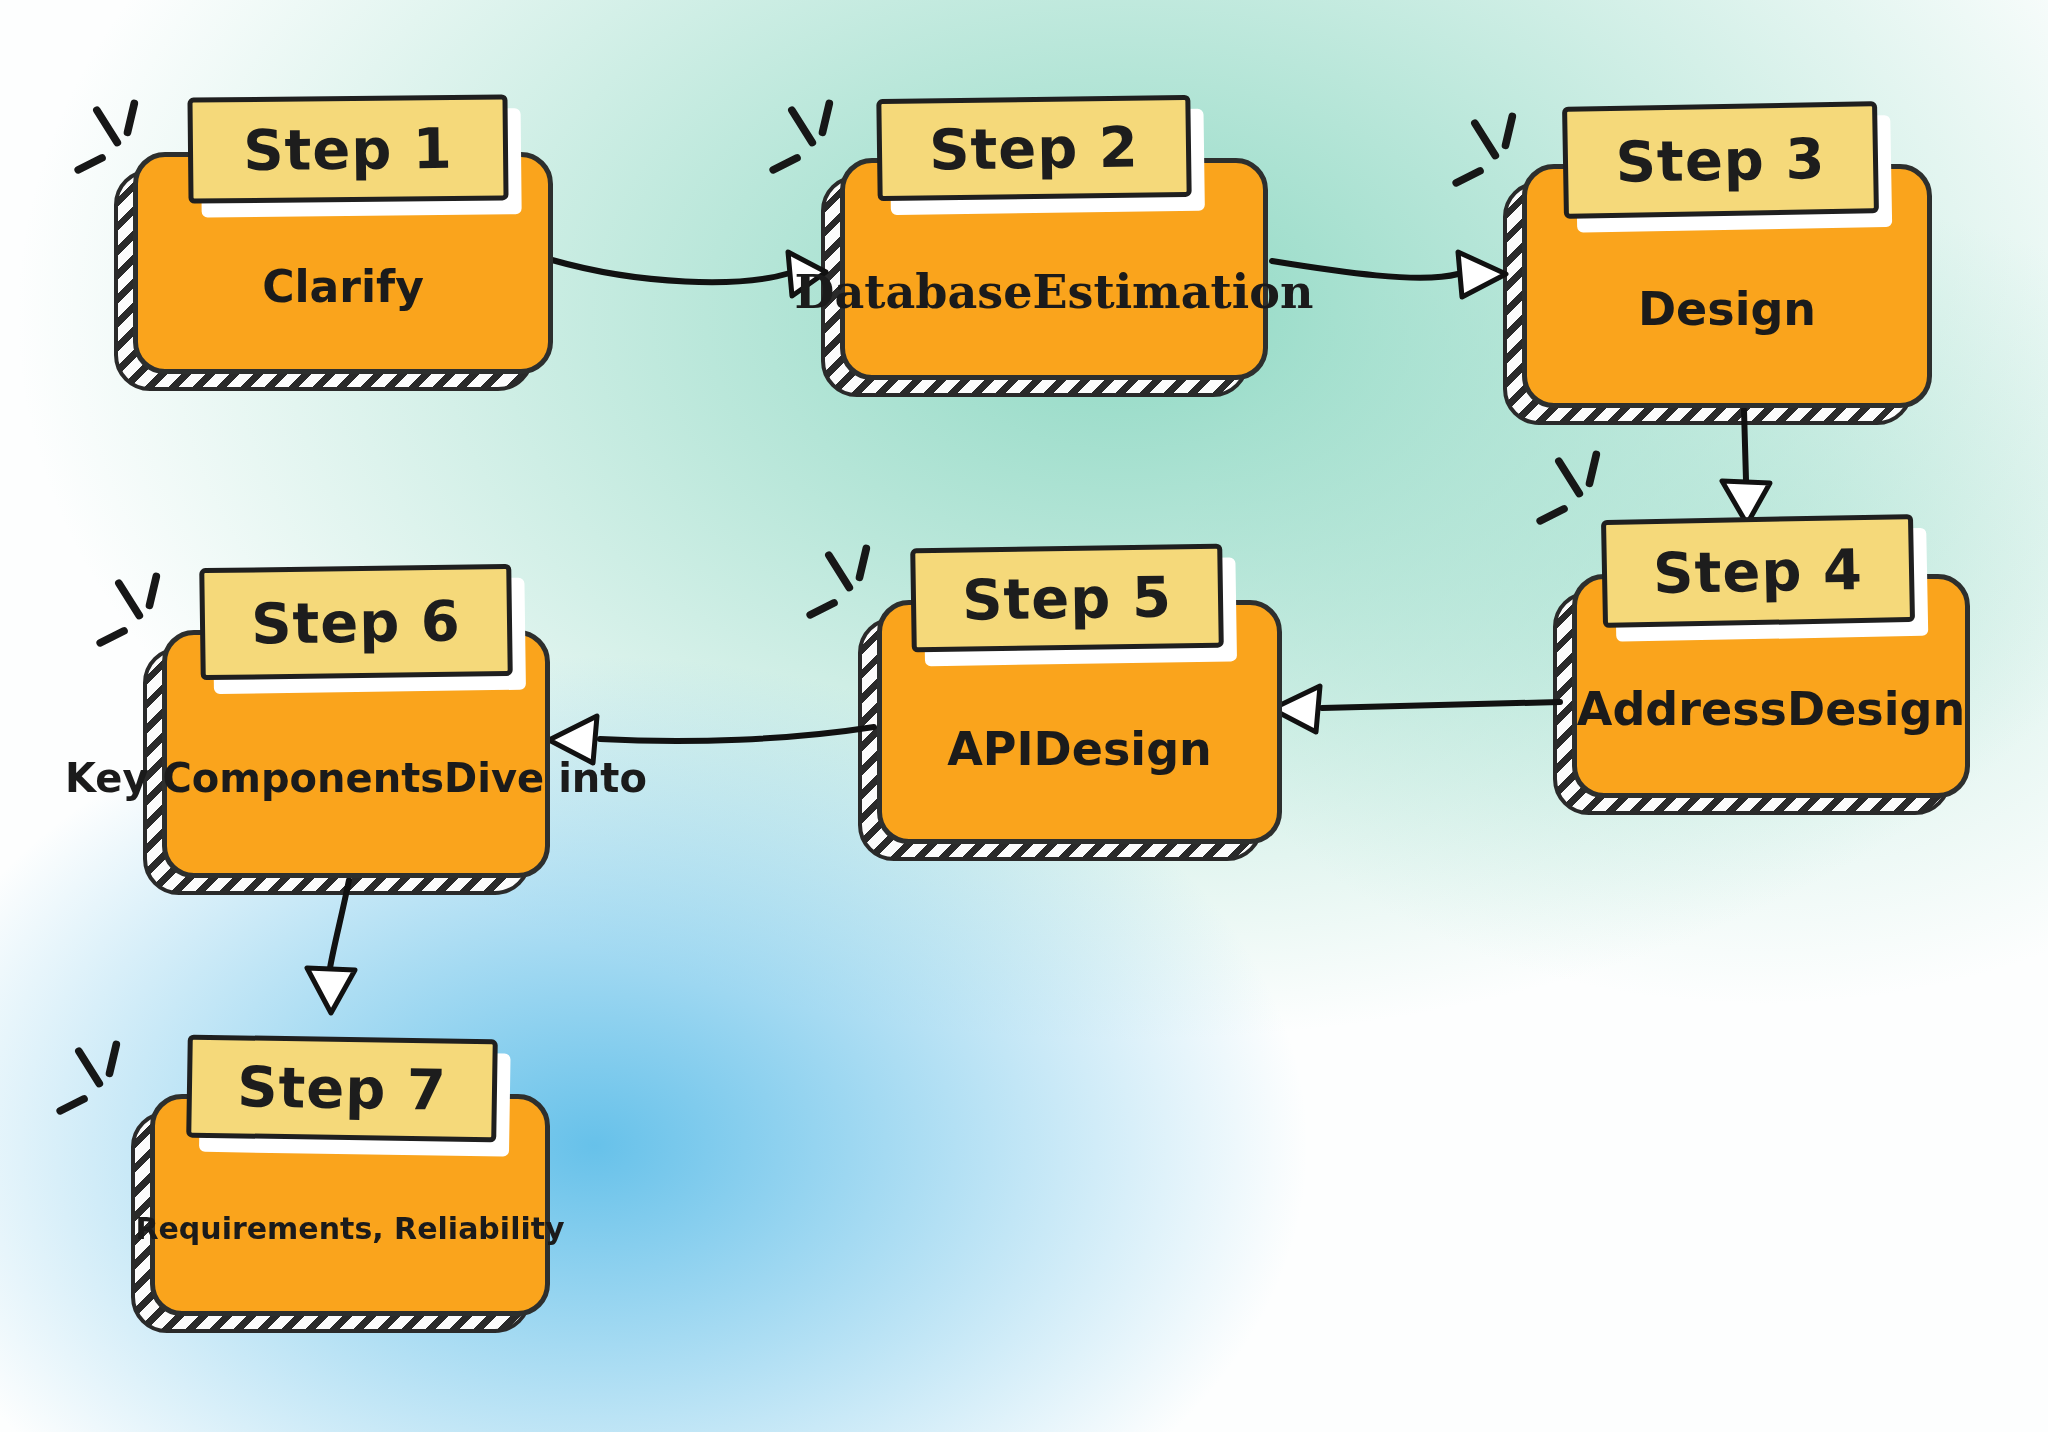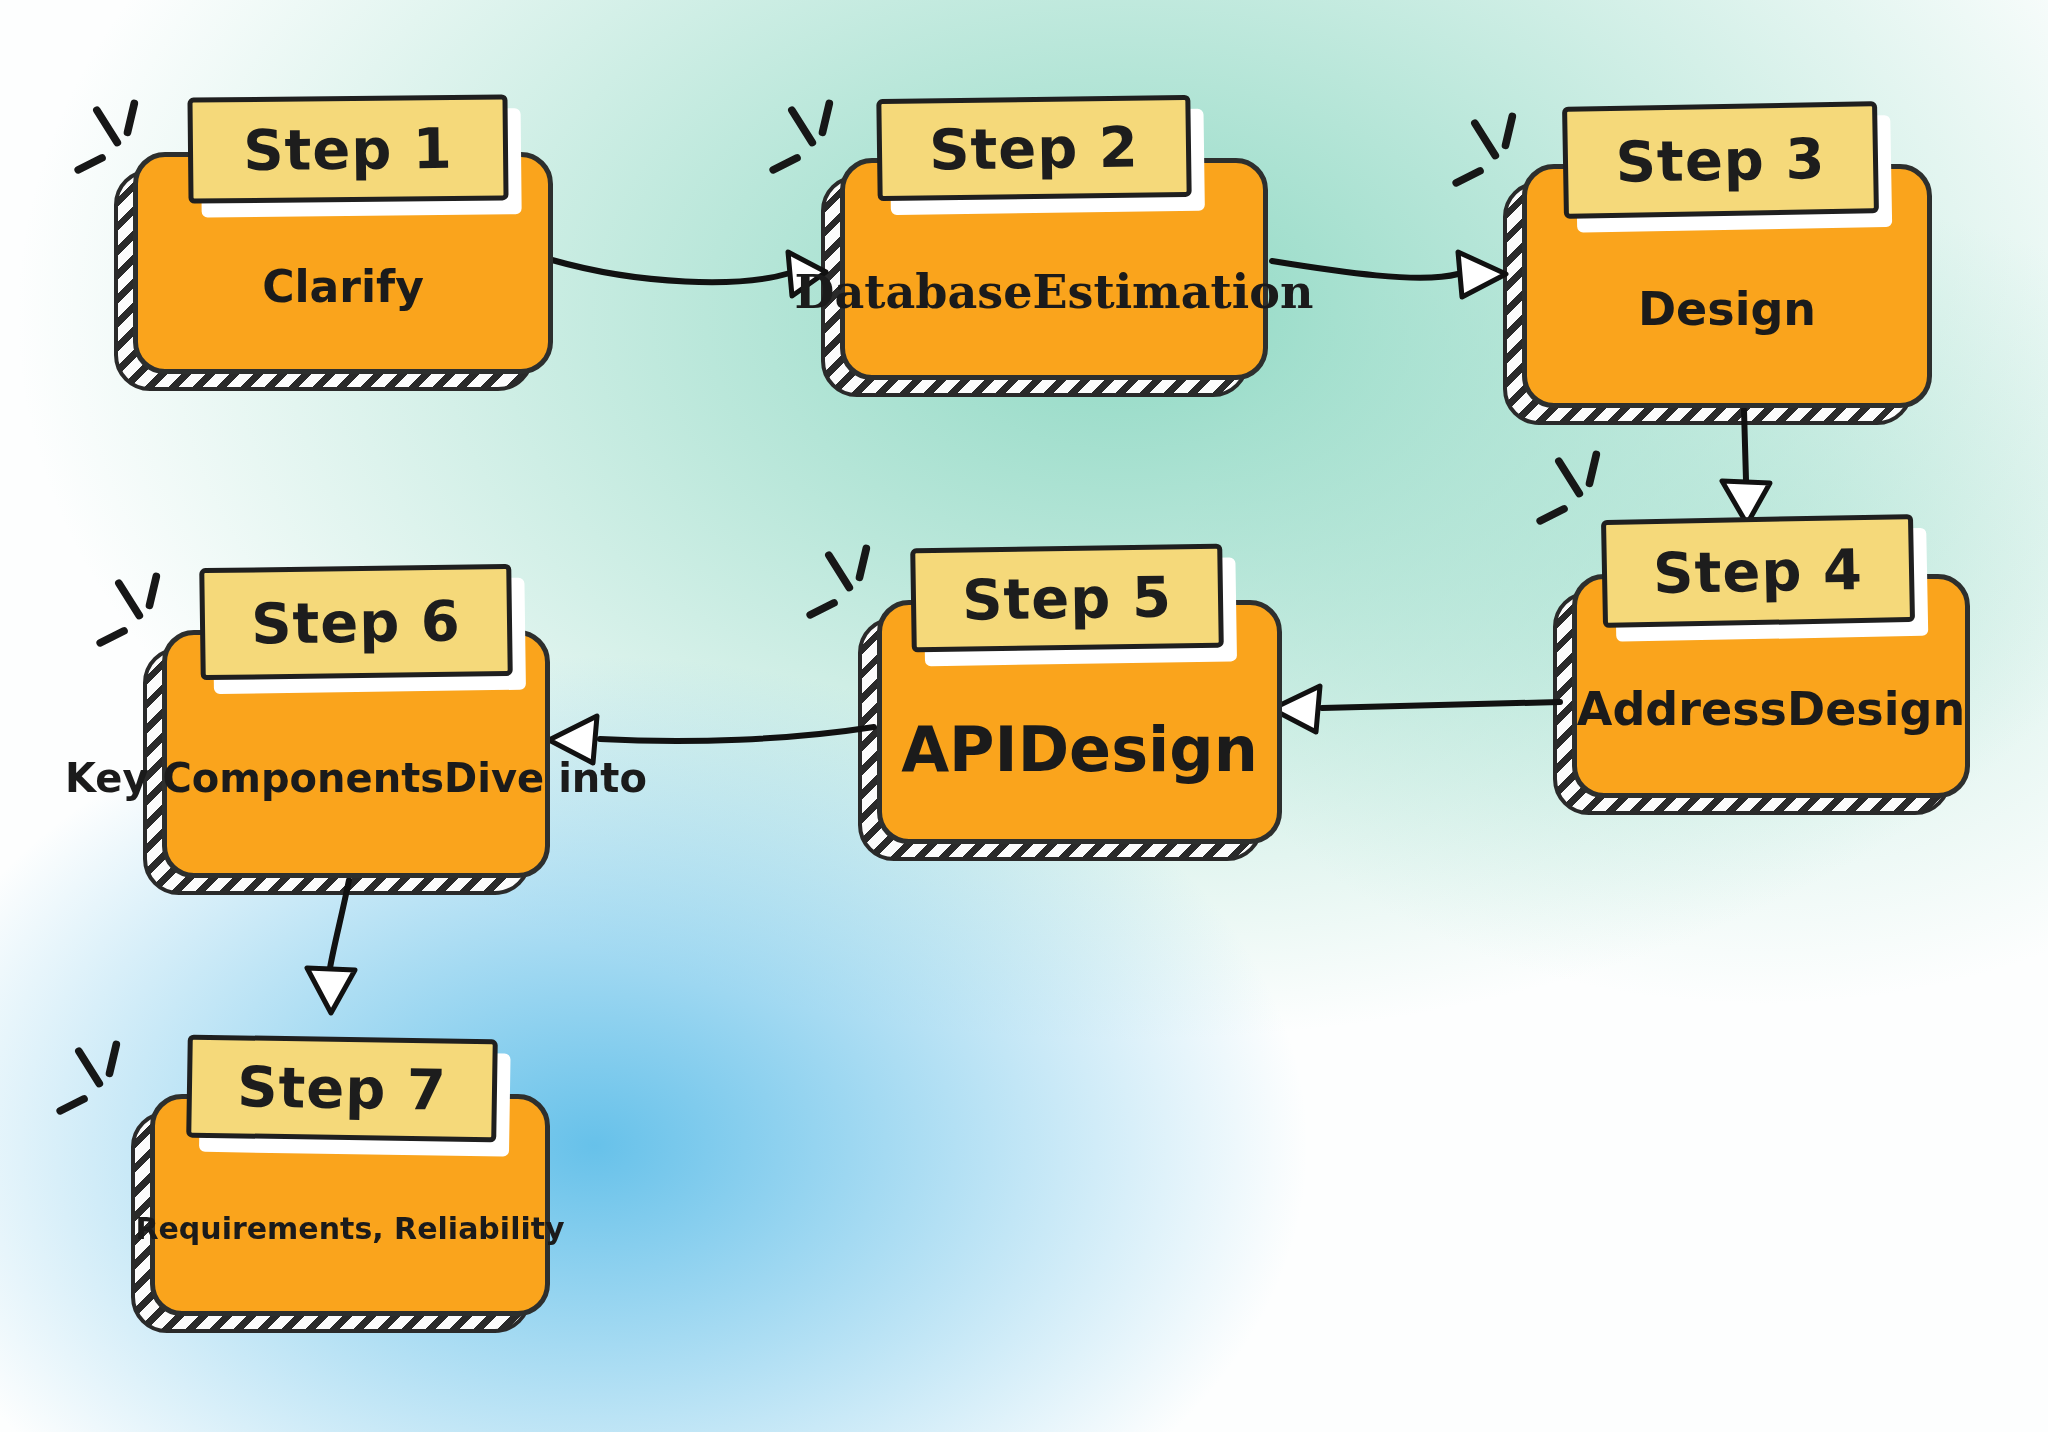--- a/index.html
+++ b/index.html
@@ -42,21 +42,21 @@
   .n2 .label{left:37px;top:-61px;width:314px;height:102px;transform:rotate(-0.8deg);}
   .n2 .line{font-family:"DejaVu Serif", serif;font-size:46px;}
   .n3{left:1522px;top:164px;width:410px;height:244px;}
   .n3 .label{left:41px;top:-60px;width:315px;height:112px;transform:rotate(-1deg);}
   .n3 .line{font-size:46px;}
   .n4{left:1572px;top:574px;width:398px;height:224px;}
   .n4 .label{left:30px;top:-57px;width:312px;height:108px;transform:rotate(-1.1deg);}
   .n4 .line{font-size:46px;}
   .n5{left:877px;top:600px;width:405px;height:244px;}
   .n5 .label{left:34px;top:-54px;width:312px;height:104px;transform:rotate(-0.9deg);}
-  .n5 .line{font-size:62px;margin-top:8px;}
+  .n5 .line{font-size:46px;margin-top:8px;}
   .n6{left:162px;top:630px;width:388px;height:248px;}
   .n6 .label{left:38px;top:-64px;width:312px;height:112px;transform:rotate(-0.8deg);}
   .n6 .line{font-size:40px;}
   .n7{left:150px;top:1094px;width:400px;height:222px;}
   .n7 .label{left:37px;top:-57px;width:310px;height:103px;transform:rotate(0.9deg);}
   .n7 .line{font-size:30px;line-height:2.0;}
   .sparkle{position:absolute;width:85px;height:85px;}
   .s1{left:68px;top:95px;}
   .s2{left:763px;top:95px;}
   .s3{left:1446px;top:108px;}

